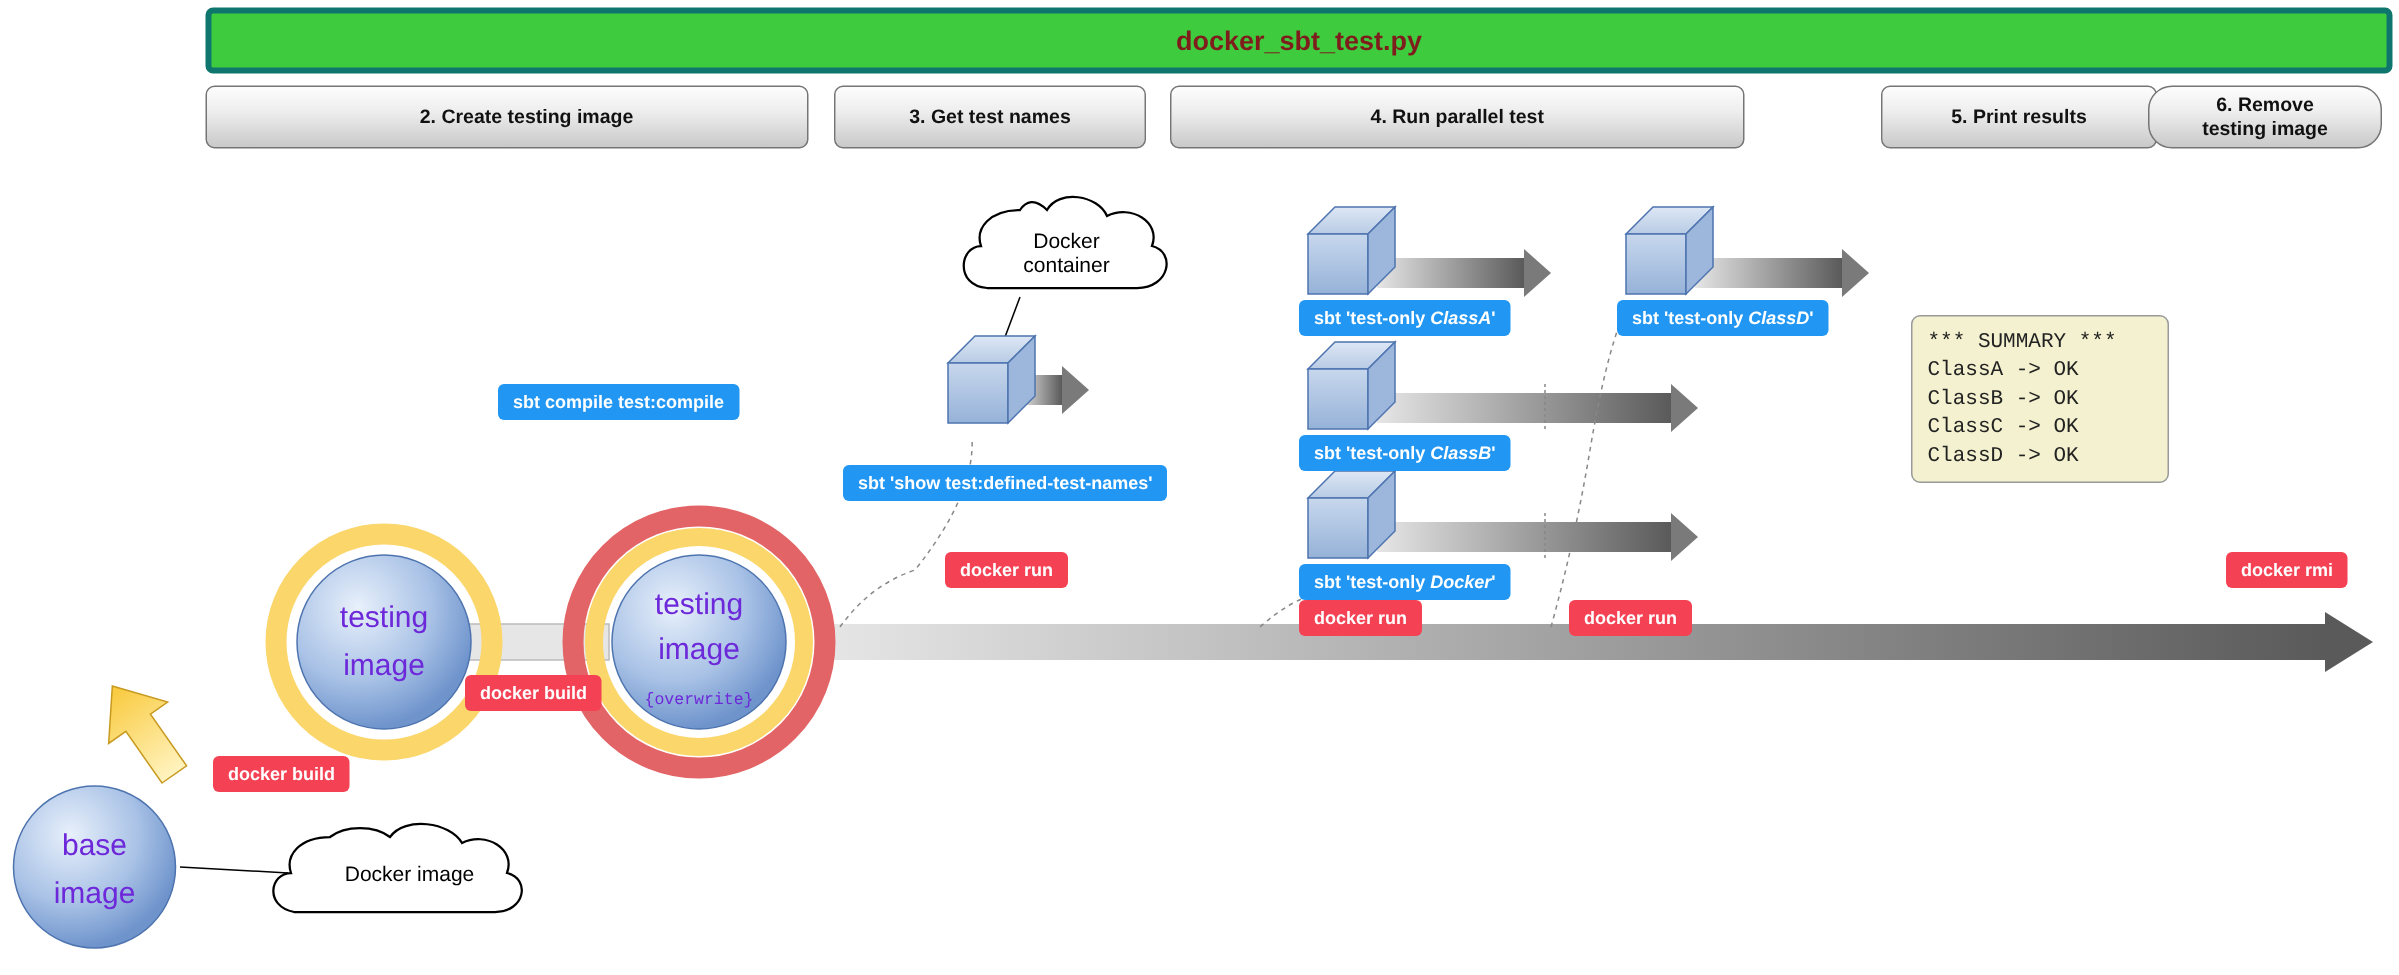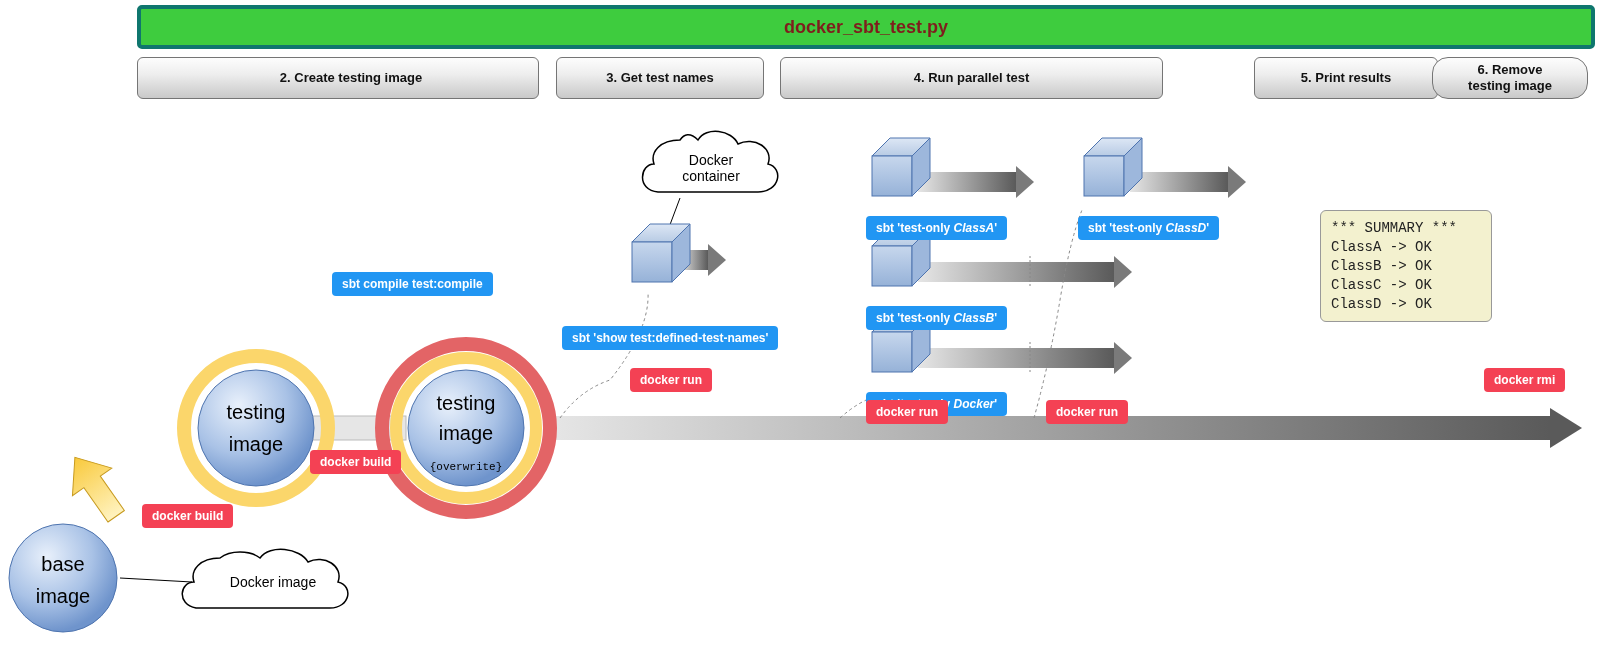--- a/index.html
+++ b/index.html
@@ -28,28 +28,28 @@
   .title-bar{
     position:absolute;left:137px;top:5px;width:1450px;height:36px;
     background:var(--green);border:4px solid #0f766e;border-radius:5px;
     display:flex;align-items:center;justify-content:center;
     color:#7f1d1d;font-weight:bold;font-size:18px;
   }
   .tag{
     position:absolute;border-radius:4px;color:#fff;font-size:12px;font-weight:bold;
     padding:5px 10px;white-space:nowrap;
   }
-  .tag.blue{background:var(--blue-tag);margin-top:16px;}
+  .tag.blue{background:var(--blue-tag);}
   .tag.red{background:var(--red-tag);text-align:right;}
   .tag em{font-style:italic;font-weight:bold;}
   .cloud-label{
     position:absolute;font-size:14px;color:#000;text-align:center;line-height:1.15;
   }
   .circle-label{
-    position:absolute;font-size:20px;color:#000000;text-align:center;line-height:1.6;
+    position:absolute;font-size:20px;color:#6d28d9;text-align:center;line-height:1.6;
     font-family:Verdana,Geneva,sans-serif;width:120px;
   }
   .circle-sub{font-size:11px;line-height:1;font-family:Liberation Mono, monospace;}
   .summary-box{
     position:absolute;left:1274px;top:210px;width:150px;
     background:var(--summary-bg);border:1px solid var(--summary-border);border-radius:6px;
     padding:8px 10px;font-family:"Courier New",monospace;font-size:14px;color:#222;
     line-height:1.35;white-space:pre;
   }
 </style>
@@ -198,21 +198,21 @@
   <div class="tag blue" style="left:866px;top:376px">sbt 'test-only <em>Docker</em>'</div>
   <div class="tag blue" style="left:1078px;top:200px">sbt 'test-only <em>ClassD</em>'</div>
 
   <div class="tag red" style="left:142px;top:504px">docker build</div>
   <div class="tag red" style="left:310px;top:450px">docker build</div>
   <div class="tag red" style="left:630px;top:368px">docker run</div>
   <div class="tag red" style="left:866px;top:400px">docker run</div>
   <div class="tag red" style="left:1046px;top:400px">docker run</div>
   <div class="tag red" style="left:1484px;top:368px">docker rmi</div>
 
-  <div class="summary-box" style="white-space: pre-line; margin-left: 46px;">*** SUMMARY ***
+  <div class="summary-box" style="white-space: pre-line;">*** SUMMARY ***
 ClassA -&gt; OK
 ClassB -&gt; OK
 ClassC -&gt; OK
 ClassD -&gt; OK</div>
 
     <div class="step-box" style="left: 137px; width: 402px; white-space: pre-line; padding-left: 32px;">2. Create testing image</div>
     <div class="step-box" style="left: 556px; width: 208px; white-space: pre-line;">3. Get test names</div>
     <div class="step-box" style="left: 780px; width: 383px; white-space: pre-line;">4. Run parallel test</div>
     <div class="step-box" style="left: 1254px; width: 184px; white-space: pre-line;">5. Print results</div>
     <div class="step-box" style="left: 1432px; width: 156px; white-space: pre-line; border-radius: 16px;">6. Remove

